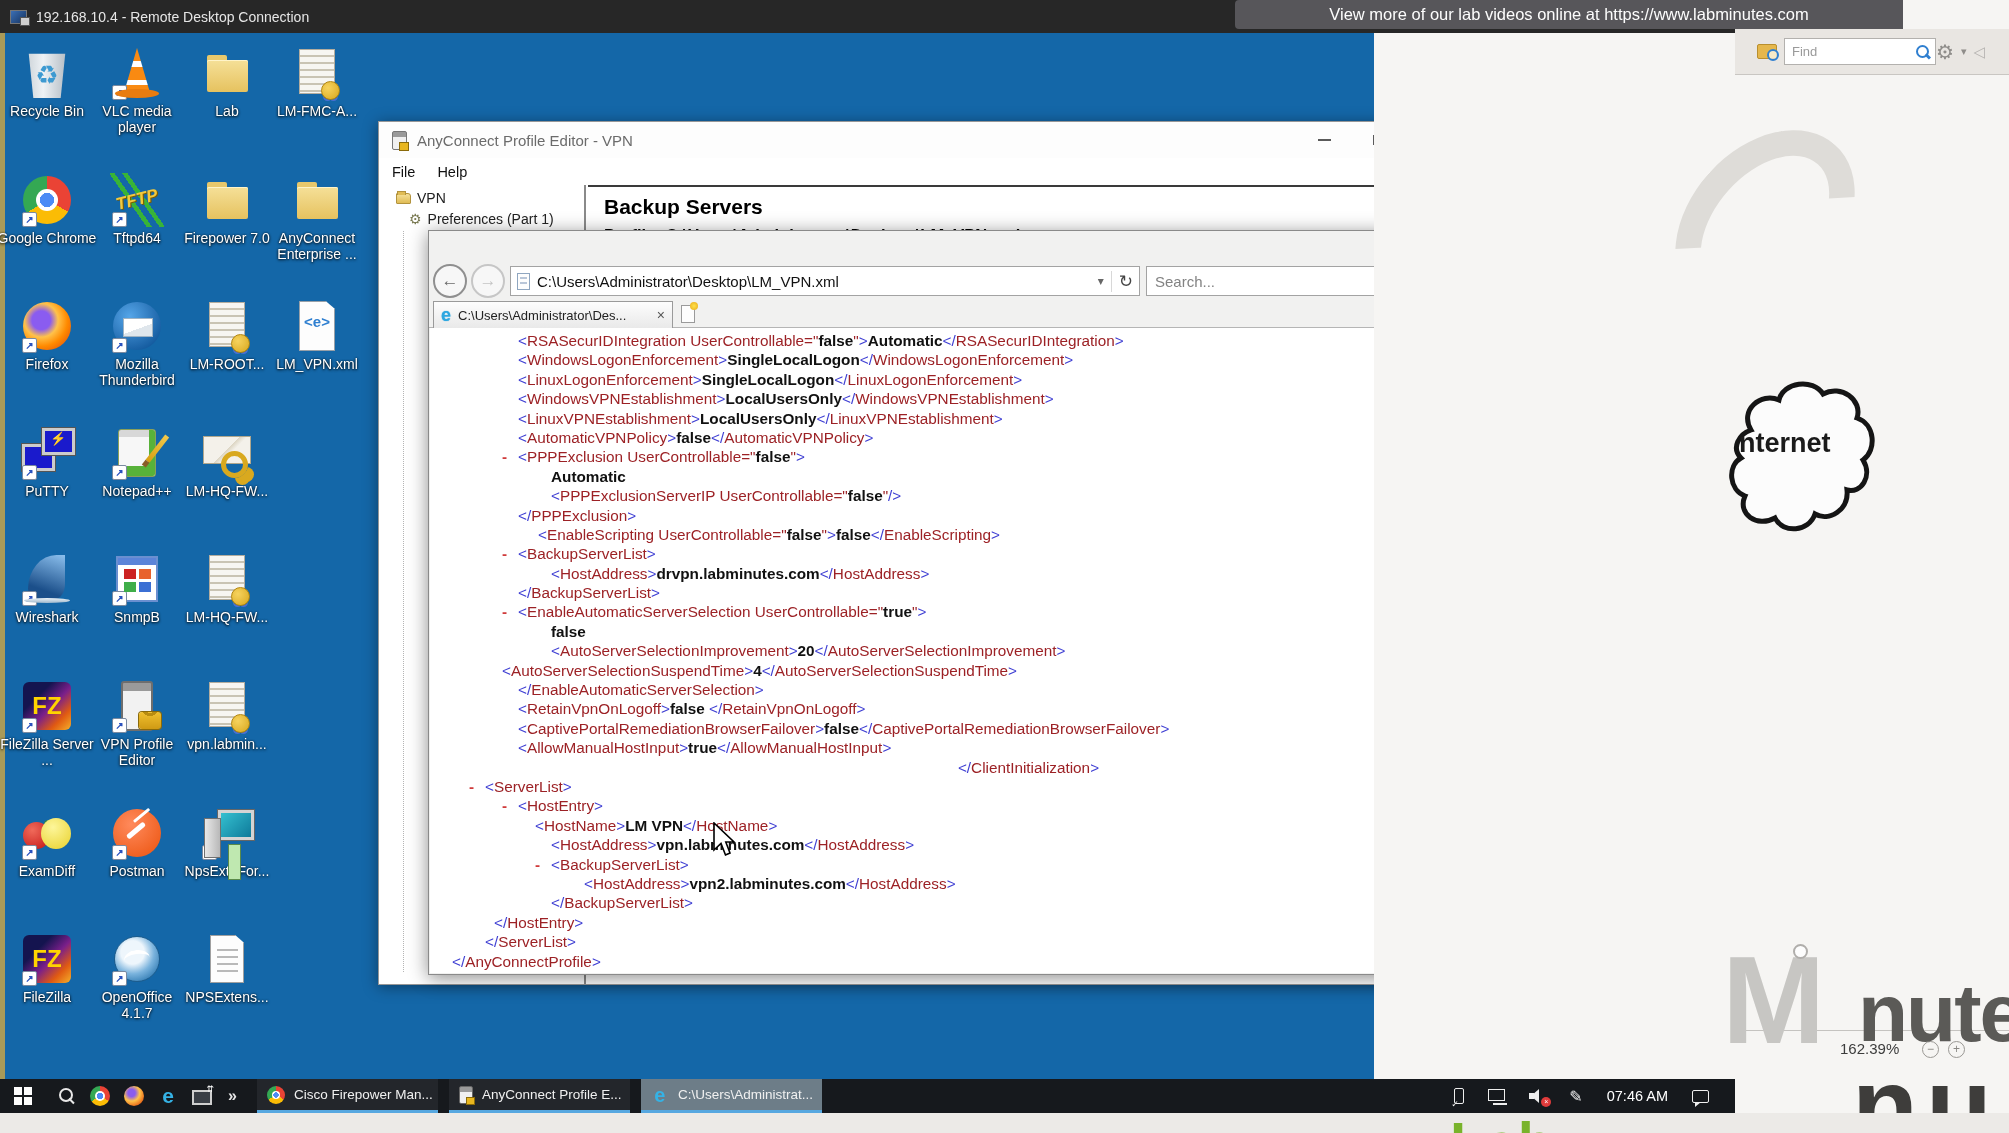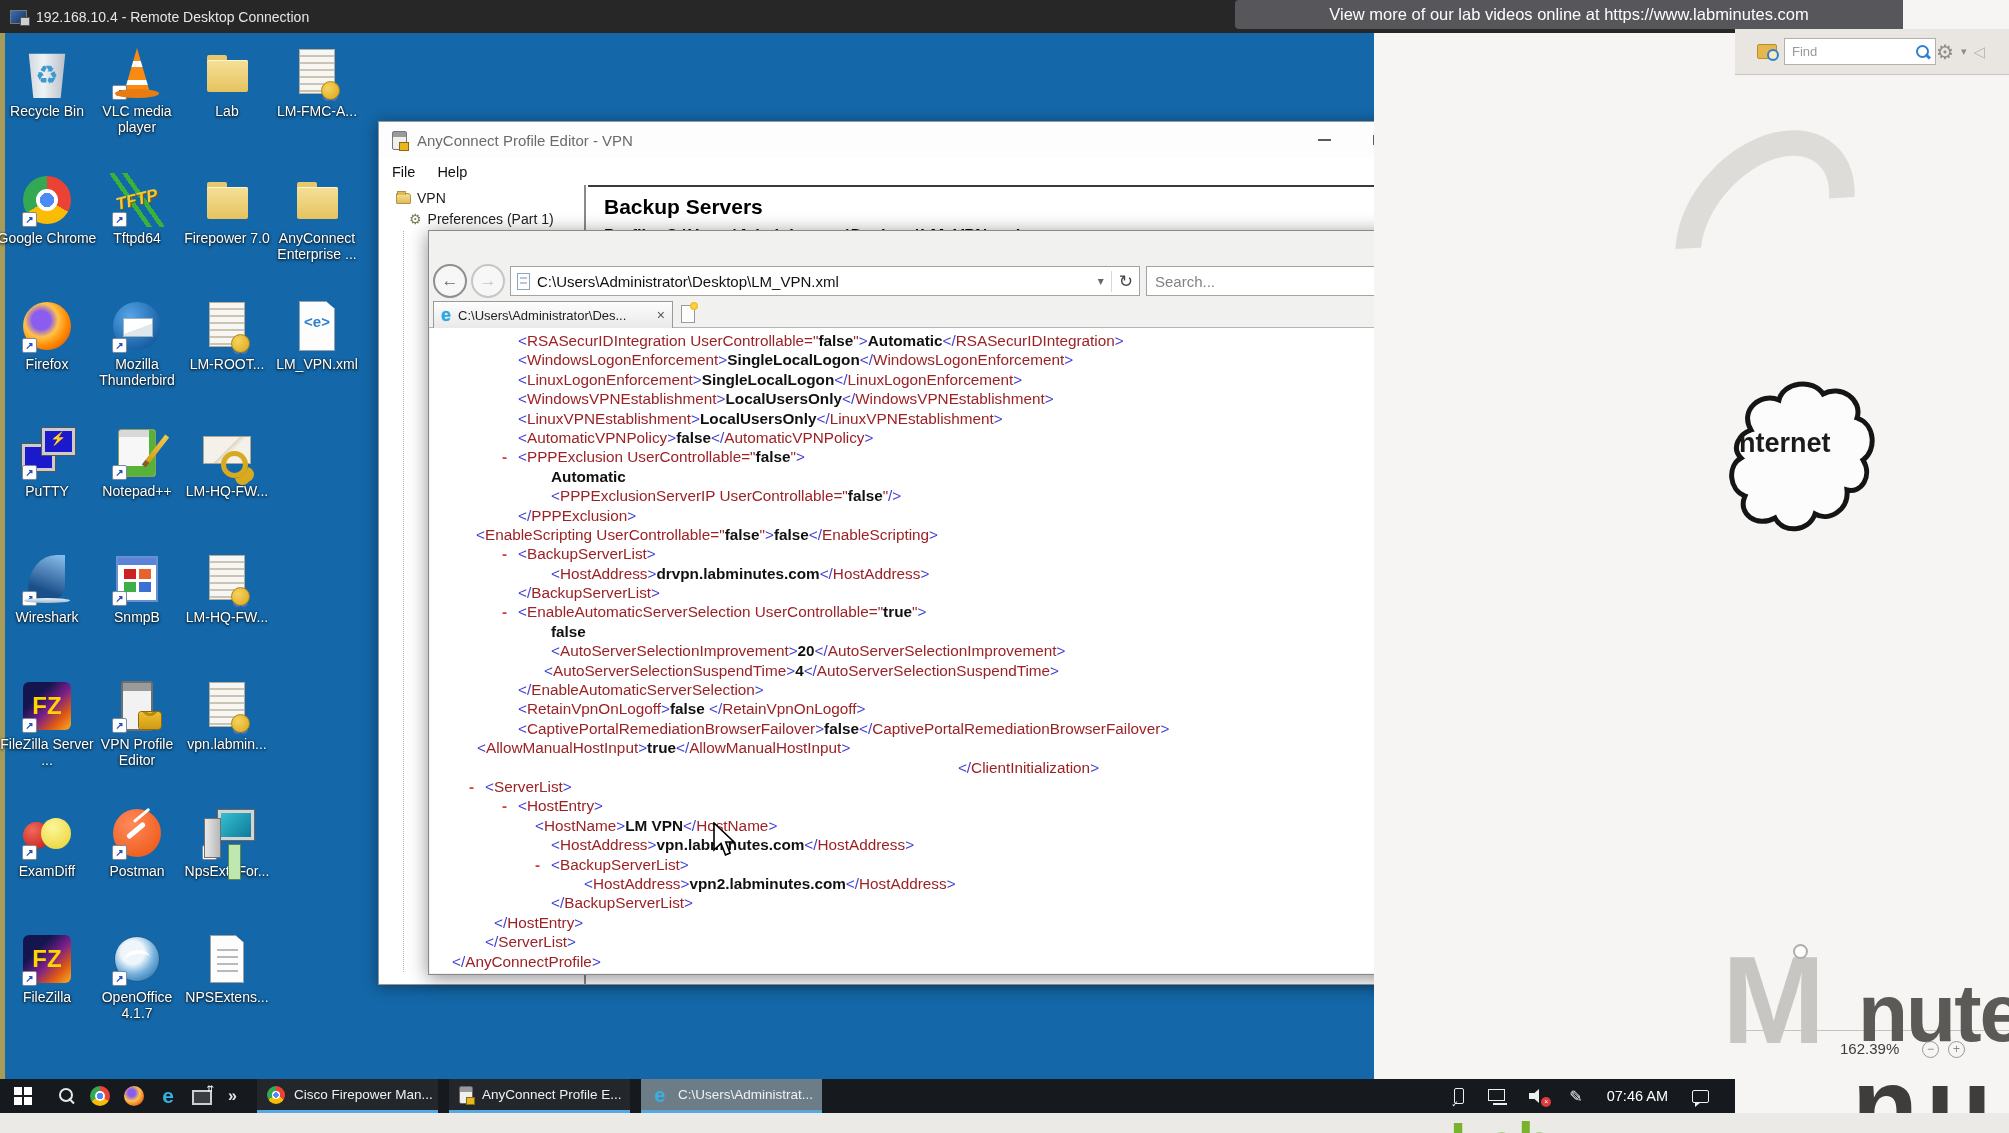--- a/index.html
+++ b/index.html
@@ -466,32 +466,32 @@
           <div class="xml-line" style="padding-left: 88px;"><span class="tok-b">&lt;</span><span class="tok-m">RSASecurIDIntegration UserControllable="</span><span class="tok-k">false</span><span class="tok-m">"</span><span class="tok-b">&gt;</span><span class="tok-k">Automatic</span><span class="tok-b">&lt;/</span><span class="tok-m">RSASecurIDIntegration</span><span class="tok-b">&gt;</span></div>
           <div class="xml-line" style="padding-left: 88px;"><span class="tok-b">&lt;</span><span class="tok-m">WindowsLogonEnforcement</span><span class="tok-b">&gt;</span><span class="tok-k">SingleLocalLogon</span><span class="tok-b">&lt;/</span><span class="tok-m">WindowsLogonEnforcement</span><span class="tok-b">&gt;</span></div>
           <div class="xml-line" style="padding-left: 88px;"><span class="tok-b">&lt;</span><span class="tok-m">LinuxLogonEnforcement</span><span class="tok-b">&gt;</span><span class="tok-k">SingleLocalLogon</span><span class="tok-b">&lt;/</span><span class="tok-m">LinuxLogonEnforcement</span><span class="tok-b">&gt;</span></div>
           <div class="xml-line" style="padding-left: 88px;"><span class="tok-b">&lt;</span><span class="tok-m">WindowsVPNEstablishment</span><span class="tok-b">&gt;</span><span class="tok-k">LocalUsersOnly</span><span class="tok-b">&lt;/</span><span class="tok-m">WindowsVPNEstablishment</span><span class="tok-b">&gt;</span></div>
           <div class="xml-line" style="padding-left: 88px;"><span class="tok-b">&lt;</span><span class="tok-m">LinuxVPNEstablishment</span><span class="tok-b">&gt;</span><span class="tok-k">LocalUsersOnly</span><span class="tok-b">&lt;/</span><span class="tok-m">LinuxVPNEstablishment</span><span class="tok-b">&gt;</span></div>
           <div class="xml-line" style="padding-left: 88px;"><span class="tok-b">&lt;</span><span class="tok-m">AutomaticVPNPolicy</span><span class="tok-b">&gt;</span><span class="tok-k">false</span><span class="tok-b">&lt;/</span><span class="tok-m">AutomaticVPNPolicy</span><span class="tok-b">&gt;</span></div>
           <div class="xml-line" style="padding-left: 88px;"><span class="xml-dash" style="left: 72px;">-</span><span class="tok-b">&lt;</span><span class="tok-m">PPPExclusion UserControllable="</span><span class="tok-k">false</span><span class="tok-m">"</span><span class="tok-b">&gt;</span></div>
           <div class="xml-line" style="padding-left: 121px;"><span class="tok-k">Automatic</span></div>
           <div class="xml-line" style="padding-left: 121px;"><span class="tok-b">&lt;</span><span class="tok-m">PPPExclusionServerIP UserControllable="</span><span class="tok-k">false</span><span class="tok-m">"</span><span class="tok-b">/&gt;</span></div>
           <div class="xml-line" style="padding-left: 88px;"><span class="tok-b">&lt;/</span><span class="tok-m">PPPExclusion</span><span class="tok-b">&gt;</span></div>
-          <div class="xml-line" style="padding-left: 46px;"><span class="tok-b">&lt;</span><span class="tok-m">EnableScripting UserControllable="</span><span class="tok-k">false</span><span class="tok-m">"</span><span class="tok-b">&gt;</span><span class="tok-k">false</span><span class="tok-b">&lt;/</span><span class="tok-m">EnableScripting</span><span class="tok-b">&gt;</span></div>
+          <div class="xml-line" style="padding-left: 108px;"><span class="tok-b">&lt;</span><span class="tok-m">EnableScripting UserControllable="</span><span class="tok-k">false</span><span class="tok-m">"</span><span class="tok-b">&gt;</span><span class="tok-k">false</span><span class="tok-b">&lt;/</span><span class="tok-m">EnableScripting</span><span class="tok-b">&gt;</span></div>
           <div class="xml-line" style="padding-left: 88px;"><span class="xml-dash" style="left: 72px;">-</span><span class="tok-b">&lt;</span><span class="tok-m">BackupServerList</span><span class="tok-b">&gt;</span></div>
           <div class="xml-line" style="padding-left: 121px;"><span class="tok-b">&lt;</span><span class="tok-m">HostAddress</span><span class="tok-b">&gt;</span><span class="tok-k">drvpn.labminutes.com</span><span class="tok-b">&lt;/</span><span class="tok-m">HostAddress</span><span class="tok-b">&gt;</span></div>
           <div class="xml-line" style="padding-left: 88px;"><span class="tok-b">&lt;/</span><span class="tok-m">BackupServerList</span><span class="tok-b">&gt;</span></div>
           <div class="xml-line" style="padding-left: 88px;"><span class="xml-dash" style="left: 72px;">-</span><span class="tok-b">&lt;</span><span class="tok-m">EnableAutomaticServerSelection UserControllable="</span><span class="tok-k">true</span><span class="tok-m">"</span><span class="tok-b">&gt;</span></div>
           <div class="xml-line" style="padding-left: 121px;"><span class="tok-k">false</span></div>
           <div class="xml-line" style="padding-left: 121px;"><span class="tok-b">&lt;</span><span class="tok-m">AutoServerSelectionImprovement</span><span class="tok-b">&gt;</span><span class="tok-k">20</span><span class="tok-b">&lt;/</span><span class="tok-m">AutoServerSelectionImprovement</span><span class="tok-b">&gt;</span></div>
-          <div class="xml-line" style="padding-left: 114px;"><span class="tok-b">&lt;</span><span class="tok-m">AutoServerSelectionSuspendTime</span><span class="tok-b">&gt;</span><span class="tok-k">4</span><span class="tok-b">&lt;/</span><span class="tok-m">AutoServerSelectionSuspendTime</span><span class="tok-b">&gt;</span></div>
+          <div class="xml-line" style="padding-left: 72px;"><span class="tok-b">&lt;</span><span class="tok-m">AutoServerSelectionSuspendTime</span><span class="tok-b">&gt;</span><span class="tok-k">4</span><span class="tok-b">&lt;/</span><span class="tok-m">AutoServerSelectionSuspendTime</span><span class="tok-b">&gt;</span></div>
           <div class="xml-line" style="padding-left: 88px;"><span class="tok-b">&lt;/</span><span class="tok-m">EnableAutomaticServerSelection</span><span class="tok-b">&gt;</span></div>
           <div class="xml-line" style="padding-left: 88px;"><span class="tok-b">&lt;</span><span class="tok-m">RetainVpnOnLogoff</span><span class="tok-b">&gt;</span><span class="tok-k">false </span><span class="tok-b">&lt;/</span><span class="tok-m">RetainVpnOnLogoff</span><span class="tok-b">&gt;</span></div>
           <div class="xml-line" style="padding-left: 88px;"><span class="tok-b">&lt;</span><span class="tok-m">CaptivePortalRemediationBrowserFailover</span><span class="tok-b">&gt;</span><span class="tok-k">false</span><span class="tok-b">&lt;/</span><span class="tok-m">CaptivePortalRemediationBrowserFailover</span><span class="tok-b">&gt;</span></div>
-          <div class="xml-line" style="padding-left: 36px; margin-left: 11px;"><span class="tok-b">&lt;</span><span class="tok-m">AllowManualHostInput</span><span class="tok-b">&gt;</span><span class="tok-k">true</span><span class="tok-b">&lt;/</span><span class="tok-m">AllowManualHostInput</span><span class="tok-b">&gt;</span></div>
+          <div class="xml-line" style="padding-left: 88px;"><span class="tok-b">&lt;</span><span class="tok-m">AllowManualHostInput</span><span class="tok-b">&gt;</span><span class="tok-k">true</span><span class="tok-b">&lt;/</span><span class="tok-m">AllowManualHostInput</span><span class="tok-b">&gt;</span></div>
           <div class="xml-line" style="padding-left: 55px; text-align: center;"><span class="tok-b">&lt;/</span><span class="tok-m">ClientInitialization</span><span class="tok-b">&gt;</span></div>
           <div class="xml-line" style="padding-left: 55px;"><span class="xml-dash" style="left: 39px;">-</span><span class="tok-b">&lt;</span><span class="tok-m">ServerList</span><span class="tok-b">&gt;</span></div>
           <div class="xml-line" style="padding-left: 88px;"><span class="xml-dash" style="left: 72px;">-</span><span class="tok-b">&lt;</span><span class="tok-m">HostEntry</span><span class="tok-b">&gt;</span></div>
           <div class="xml-line" style="padding-left: 105px;"><span class="tok-b">&lt;</span><span class="tok-m">HostName</span><span class="tok-b">&gt;</span><span class="tok-k">LM VPN</span><span class="tok-b">&lt;/</span><span class="tok-m">HostName</span><span class="tok-b">&gt;</span></div>
           <div class="xml-line" style="padding-left: 121px;"><span class="tok-b">&lt;</span><span class="tok-m">HostAddress</span><span class="tok-b">&gt;</span><span class="tok-k">vpn.labminutes.com</span><span class="tok-b">&lt;/</span><span class="tok-m">HostAddress</span><span class="tok-b">&gt;</span></div>
           <div class="xml-line" style="padding-left: 121px;"><span class="xml-dash" style="left: 105px;">-</span><span class="tok-b">&lt;</span><span class="tok-m">BackupServerList</span><span class="tok-b">&gt;</span></div>
           <div class="xml-line" style="padding-left: 154px;"><span class="tok-b">&lt;</span><span class="tok-m">HostAddress</span><span class="tok-b">&gt;</span><span class="tok-k">vpn2.labminutes.com</span><span class="tok-b">&lt;/</span><span class="tok-m">HostAddress</span><span class="tok-b">&gt;</span></div>
           <div class="xml-line" style="padding-left: 121px;"><span class="tok-b">&lt;/</span><span class="tok-m">BackupServerList</span><span class="tok-b">&gt;</span></div>
           <div class="xml-line" style="padding-left: 64px;"><span class="tok-b">&lt;/</span><span class="tok-m">HostEntry</span><span class="tok-b">&gt;</span></div>
           <div class="xml-line" style="padding-left: 55px;"><span class="tok-b">&lt;/</span><span class="tok-m">ServerList</span><span class="tok-b">&gt;</span></div>

